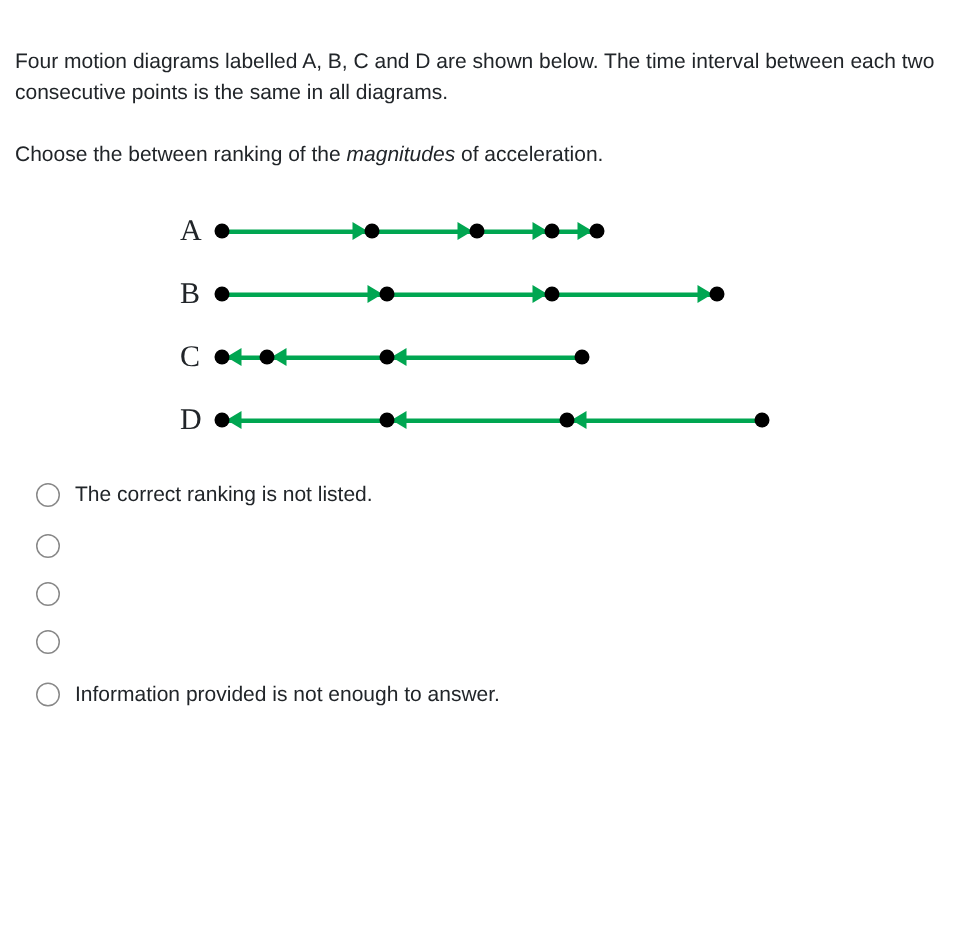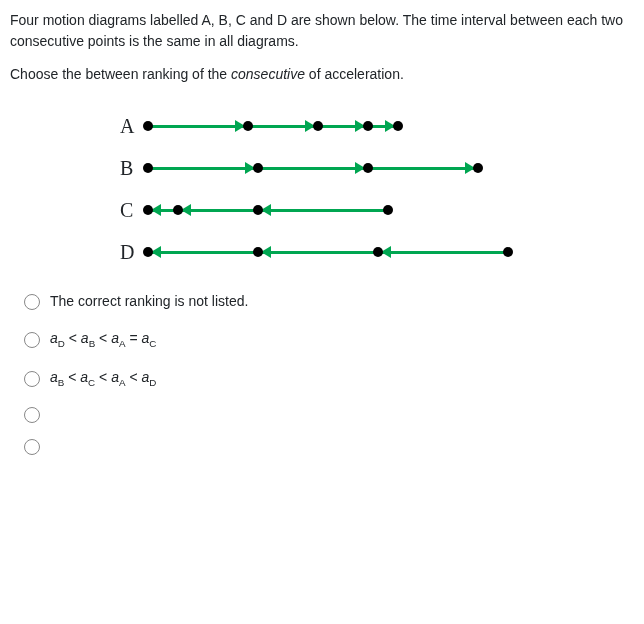--- a/index.html
+++ b/index.html
@@ -4,21 +4,21 @@
 <style>
   body {
     margin: 0;
     padding: 10px;
     font-family: Arial, Helvetica, sans-serif;
     font-size: 14px;
     color: #212529;
     width: 624px;
     line-height: 1.5;
   }
-  .question-text { margin-bottom: 12px; }
+  .question-text { margin-bottom: 12px; margin-top: 20px; }
   .italic { font-style: italic; }
   .diagram-block {
     display: flex;
     flex-direction: column;
     gap: 24px;
     padding: 20px 0 30px 110px;
   }
   .diagram-row { display: flex; align-items: center; height: 18px; }
   .diagram-label {
     font-family: "Times New Roman", serif;
@@ -58,21 +58,21 @@
     border-radius: 50%;
     flex-shrink: 0;
   }
   sub { font-size: 0.7em; }
 </style>
 </head>
 <body>
 
 <div class="question-text">Four motion diagrams labelled A, B, C and D are shown below. The time interval between each two consecutive points is the same in all diagrams.</div>
 <div class="question-text">
-  <span>Choose the between ranking of the </span><span class="italic">consecutive</span><span> of acceleration.</span>
+  <span>Choose the between ranking of the </span><span class="italic">magnitudes</span><span> of acceleration.</span>
 </div>
 
 <div class="diagram-block" id="diagram-block">
     <div class="diagram-row">
       <div class="diagram-label">A</div>
       <div class="track" style="width: 260px;">
         <div class="line" style="left: 0px; width: 100px;"></div>
         <div class="arrow-r" style="left: 97px;"></div>
         <div class="line" style="left: 100px; width: 70px;"></div>
         <div class="arrow-r" style="left: 167px;"></div>
@@ -134,25 +134,24 @@
     </div>
   </div>
 
 <div class="options" id="options">
     <div class="option">
       <div class="radio"></div>
       <div>The correct ranking is not listed.</div>
     </div>
     <div class="option">
       <div class="radio"></div>
-      <div><i>a</i><sub>D</sub> &lt; <i>a</i><sub>B</sub> &lt; <i>a</i><sub>A</sub> = <i>a</i><sub>C</sub></div>
-    </div>
-    <div class="option">
-      <div class="radio"></div>
-      <div><i>a</i><sub>B</sub> &lt; <i>a</i><sub>C</sub> &lt; <i>a</i><sub>A</sub> &lt; <i>a</i><sub>D</sub></div>
     </div>
     <div class="option">
       <div class="radio"></div>
     </div>
     <div class="option">
       <div class="radio"></div>
     </div>
+    <div class="option">
+      <div class="radio"></div>
+      <div>Information provided is not enough to answer.</div>
+    </div>
   </div>
 
 </body></html>

